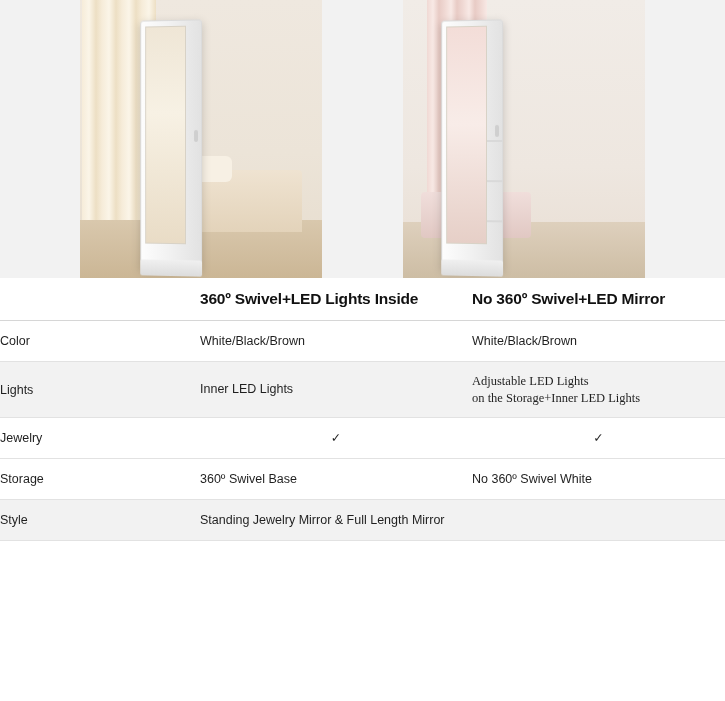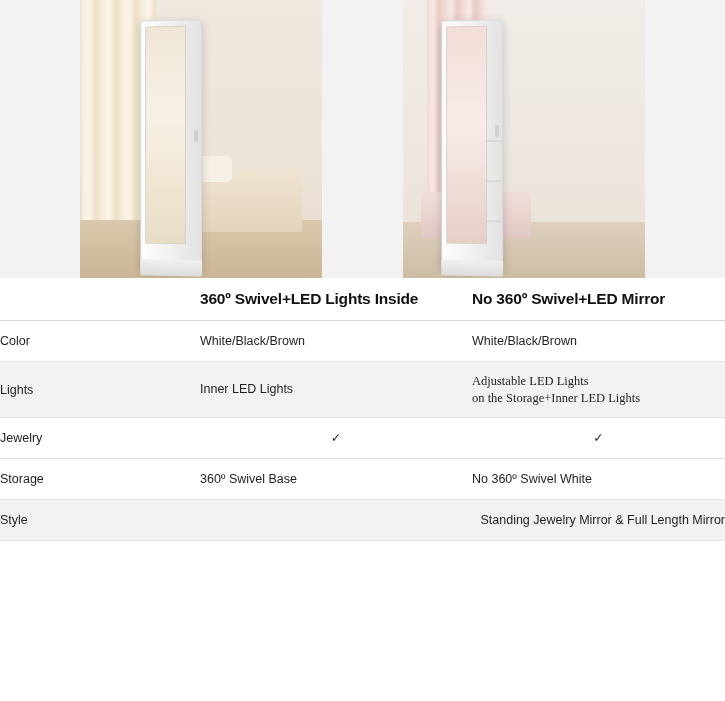--- a/index.html
+++ b/index.html
@@ -168,21 +168,21 @@
 
   .cell-label { padding-left: 10px; }
   .cell-val { padding-left: 8px; line-height: 1.35; }
   .cell-val.center { text-align: center; padding-left: 0; }
   .check {
     font-size: 17px;
     line-height: 1;
     color: #111;
   }
   .cell-span {
-    text-align: right;
+    text-align: left;
     font-size: 12.5px;
   }
   .bottom-fill {
     height: 47px;
     background: #ffffff;
   }
   .line-1, .line-2 { display: block; font-family: Liberation Serif, serif; }
 </style>
 </head>
 <body>

